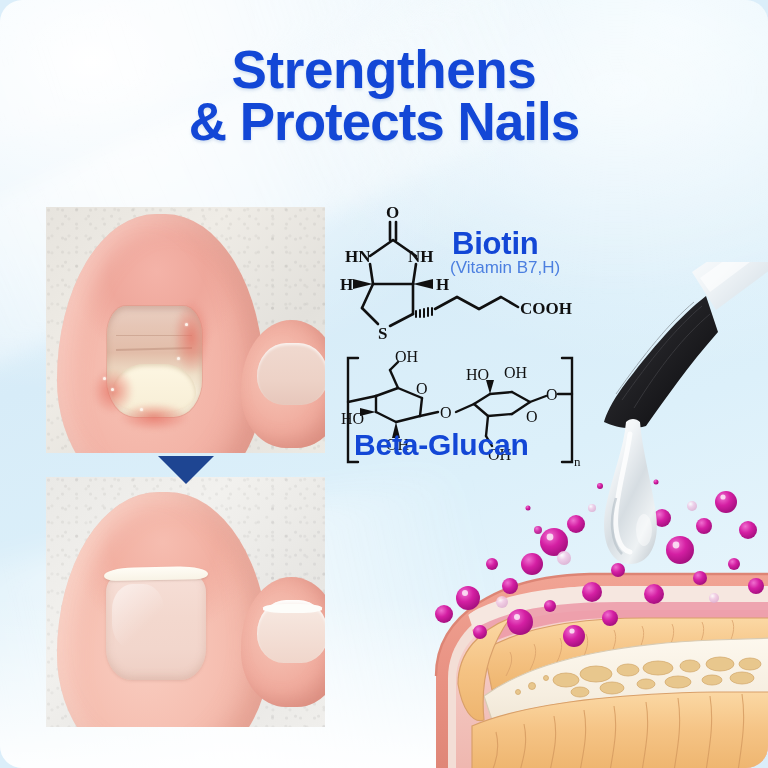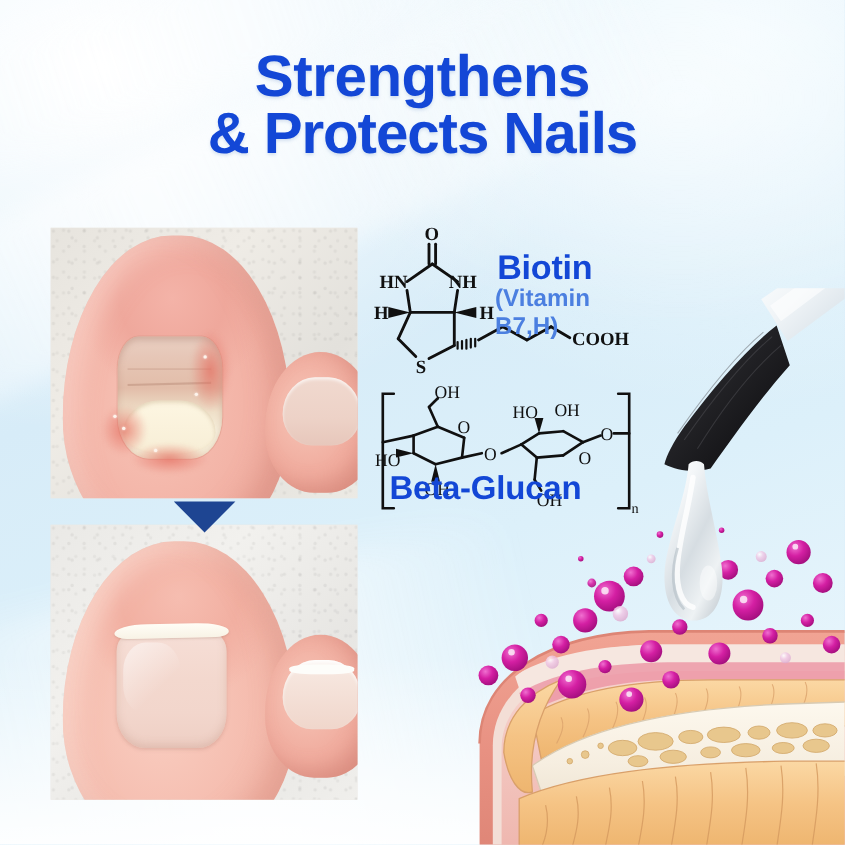--- a/index.html
+++ b/index.html
@@ -10,20 +10,21 @@
     position:relative;
   }
   #poster {
     position:absolute; inset:0;
     width:768px; height:768px;
     overflow:hidden;
     background:
       radial-gradient(120% 90% at 12% 8%, #ffffff 0%, rgba(255,255,255,0) 48%),
       radial-gradient(100% 80% at 88% 4%, #f2fbff 0%, rgba(242,251,255,0) 55%),
       linear-gradient(160deg,#e9f6fd 0%, #d7ecf8 38%, #dcf0fa 62%, #eef8fd 100%);
+    border-radius: 22px;
   }
   
   .sweep { position:absolute; pointer-events:none; }
   .sweep-a {
     left:-260px; top:120px; width:900px; height:150px;
     background:linear-gradient(90deg, rgba(255,255,255,0) 0%, rgba(255,255,255,.85) 45%, rgba(255,255,255,0) 100%);
     transform:rotate(-24deg); filter:blur(10px); opacity:.75;
   }
   .sweep-b {
     left:-160px; top:-40px; width:760px; height:120px;
@@ -212,21 +213,21 @@
   .chem-label {
     position:absolute;
     color:#1347d6;
     font-weight:bold;
     letter-spacing:-.2px;
     text-align:center;
   }
   #biotin-label { left:112px; top:30px; font-size:31px; }
   #biotin-sub {
     position:absolute; left:110px; top:62px;
-    font-size:22px; color:#4b7fe0; font-weight:bold;
+    font-size:17px; color:#4b7fe0; font-weight:normal;
   }
   #glucan-label { left:14px; top:232px; font-size:30px; }
 
   
   #brush { position:absolute; left:560px; top:262px; width:210px; height:330px; z-index:6; }
 
   
   #anatomy {
     position:absolute; left:414px; top:556px; width:360px; height:215px; z-index:4;
   }

